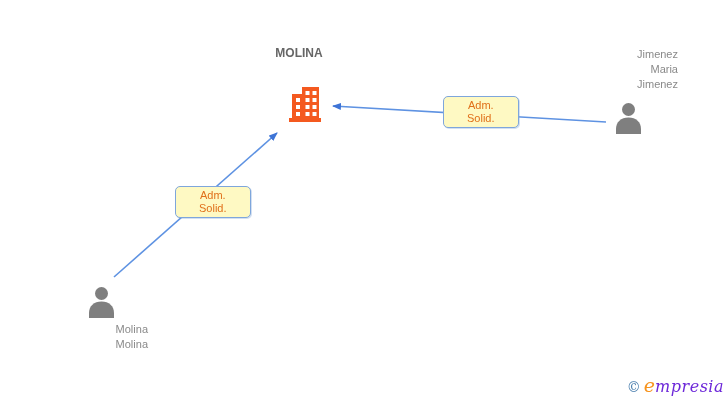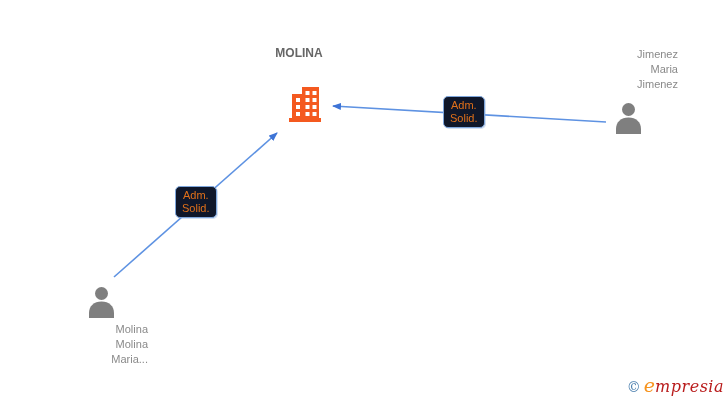--- a/index.html
+++ b/index.html
@@ -23,37 +23,37 @@
     font-size:11px;color:#8A8A8A;line-height:15px;
   }
   .person-name.jimenez{left:578px;top:47px;}
   .person-name.molina{left:48px;top:322px;}
 
   .person-icon{position:absolute;width:27px;height:32px;}
   .person-icon.jimenez{left:615px;top:102px;}
   .person-icon.molina{left:88px;top:286px;}
 
   .edge-label{
-    position:absolute;background:#0f172a;
+    position:absolute;background:#fef9c3;
     border:1px solid #7EA6DC;border-radius:5px;
-    padding:2px 6px;text-align:center;
+    padding:2px 23px;text-align:center;
     font-size:11px;line-height:13px;color:#E0701A;
     box-shadow:1px 1px 0 rgba(130,165,215,0.35);
   }
   .edge-label.right{left:443px;top:96px;}
   .edge-label.left{left:175px;top:186px;}
 
   .brand{
     position:absolute;right:4px;bottom:3px;
     font-family:"DejaVu Serif", serif;font-style:italic;
     font-size:16px;line-height:20px;white-space:nowrap;
   }
   .brand-copy{color:#4A7FAE;font-style:normal;font-size:14px;margin-right:3px;}
   .brand-e{color:#F7941E;font-size:19px;}
-  .brand-rest{color:#b91c1c;letter-spacing:0.5px;}
+  .brand-rest{color:#6d28d9;letter-spacing:0.5px;}
 </style>
 </head>
 <body>
 
 <div id="canvas">
 
   <svg id="edges-layer" width="728" height="400" viewBox="0 0 728 400">
     <defs>
       <marker id="arrow" markerWidth="10" markerHeight="8" refX="8" refY="3.5" orient="auto" markerUnits="userSpaceOnUse">
         <path d="M0,0 L9,3.5 L0,7 Z" fill="#3E74D6"></path>
@@ -93,21 +93,20 @@
     <path d="M1,32 L1,27 C1,20 6,15.5 13.5,15.5 C21,15.5 26,20 26,27 L26,32 Z" fill="#7F7F7F"></path>
   </svg>
 
   <svg class="person-icon molina" viewBox="0 0 27 32">
     <circle cx="13.5" cy="7.5" r="6.5" fill="#7F7F7F"></circle>
     <path d="M1,32 L1,27 C1,20 6,15.5 13.5,15.5 C21,15.5 26,20 26,27 L26,32 Z" fill="#7F7F7F"></path>
   </svg>
   <div class="person-name molina">
     <div>Molina</div>
     <div>Molina</div>
-    <div>Maria...</div>
   </div>
 
   <div class="edge-label right">
     <div>Adm.</div>
     <div>Solid.</div>
   </div>
   <div class="edge-label left">
     <div>Adm.</div>
     <div>Solid.</div>
   </div>

